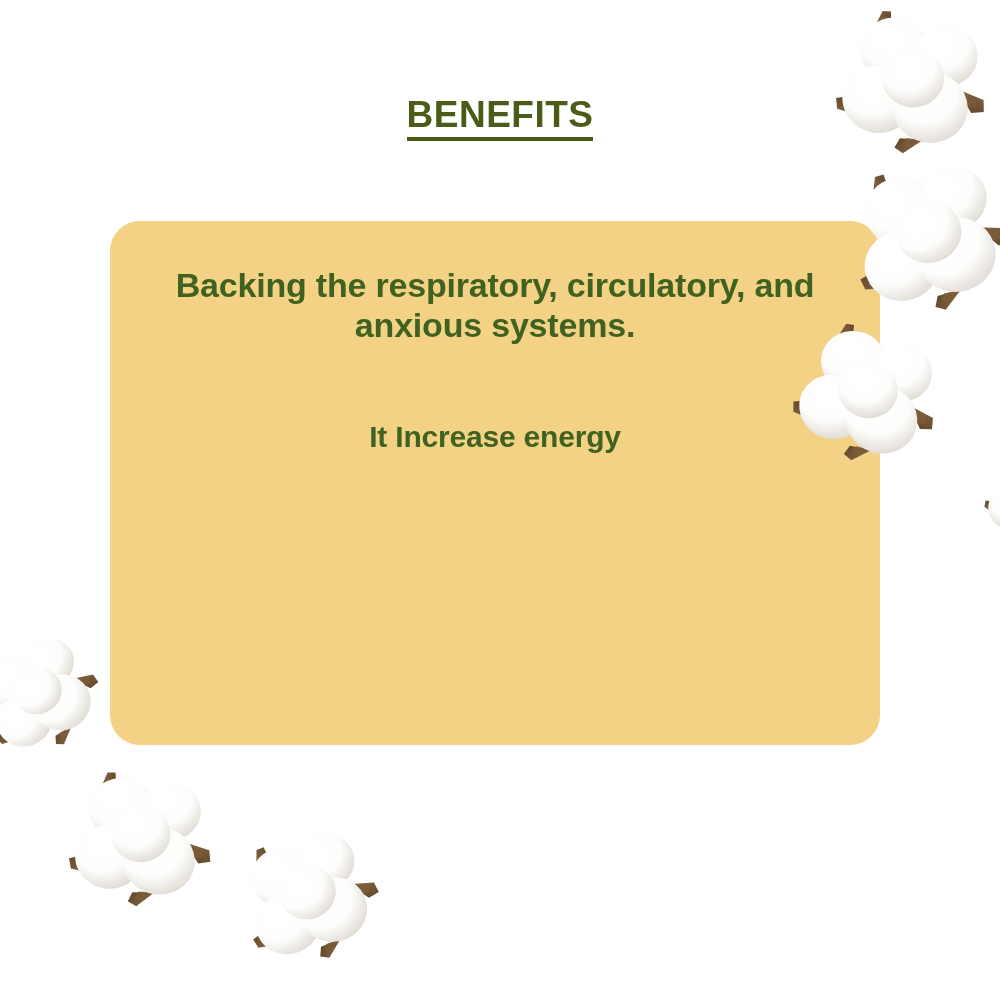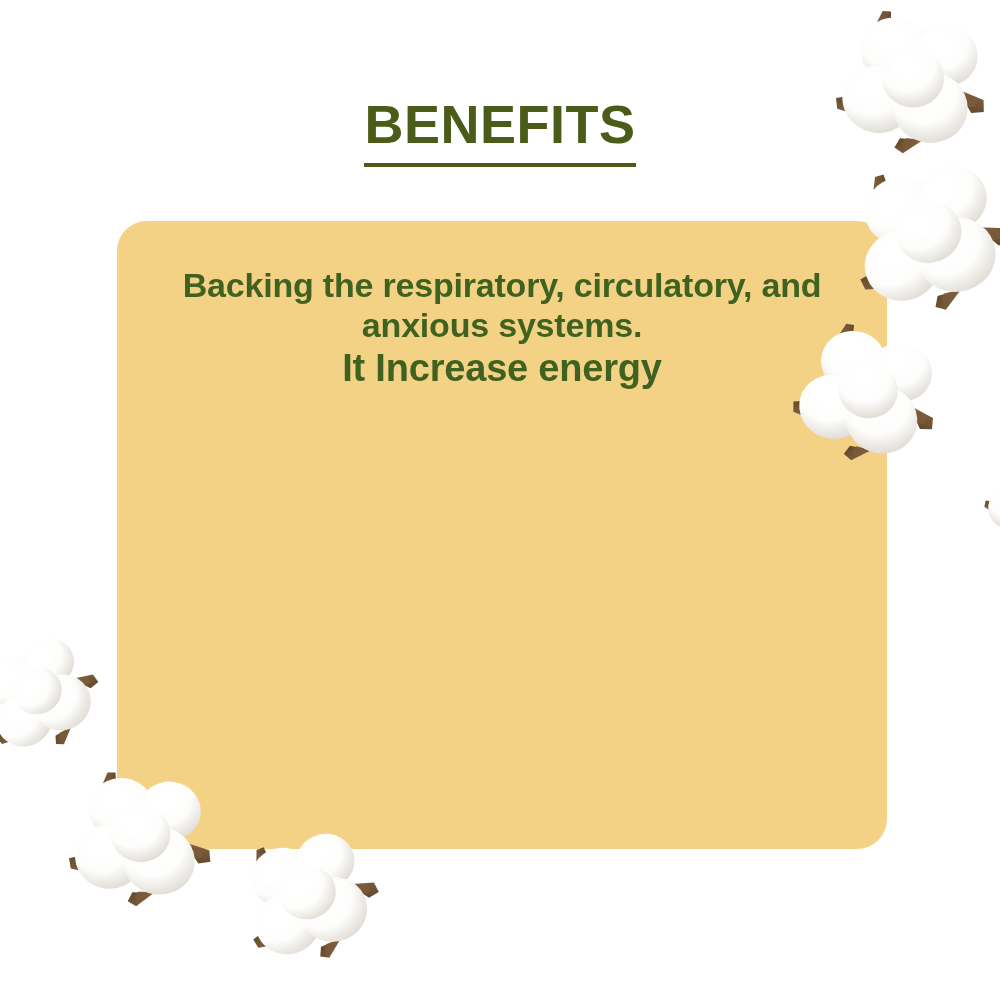--- a/index.html
+++ b/index.html
@@ -19,34 +19,34 @@
   }
 
   
   .title-wrap {
     position:absolute;
     top:96px; left:0; width:1000px;
     text-align:center;
   }
   .title {
     display:inline-block;
-    font-size:54px;
+    font-size:37px;
     font-weight:bold;
     letter-spacing:0.5px;
     color:#4a5c17;
     line-height:1.05;
-    padding-bottom:10px;
+    padding-bottom:2px;
     border-bottom:4px solid #4a5c17;
   }
 
   
   .card {
     position:absolute;
-    left:117px; top:221px;
-    width:770px; height:628px;
+    left:110px; top:221px;
+    width:770px; height:524px;
     background:#f4d285;
     border-radius:30px;
     z-index:2;
   }
 
   .card-inner {
     position:absolute;
     left:0; top:0; width:100%; height:100%;
     padding:35px 32px 0 32px;
     text-align:center;
@@ -55,21 +55,21 @@
   .benefit {
     color:#3f6220;
     font-weight:bold;
     line-height:1.17;
     letter-spacing:-0.2px;
   }
 
   .b0 { font-size:34px; margin-top:10px; }
   .b1 { font-size:33px; margin-top:62px; }
   .b2 { font-size:35px; margin-top:63px; }
-  .b3 { font-size:38px; }
+  .b3 { font-size:30px; margin-top:73px; }
   .b4 { font-size:32px; margin-top:68px; }
 
   
   .boll {
     position:absolute;
     z-index:5;
     pointer-events:none;
   }
   .boll svg { display:block; overflow:visible; }
 </style>

